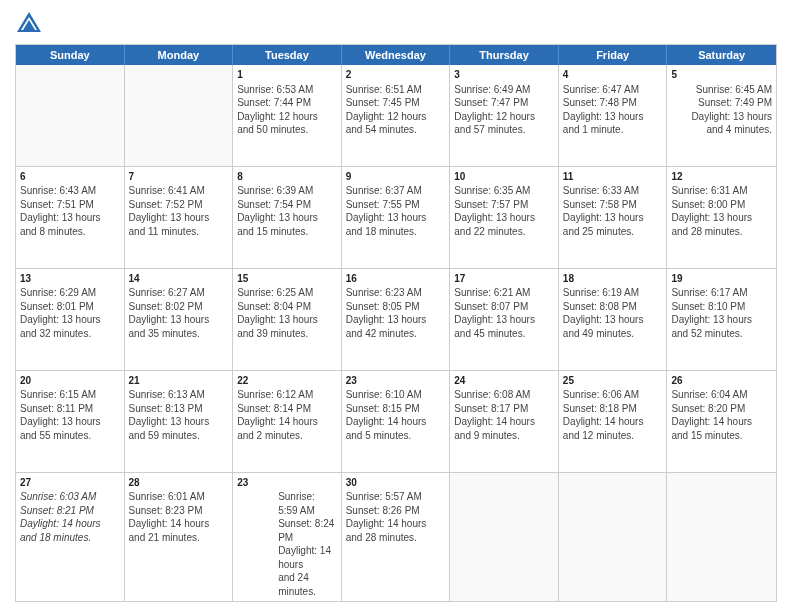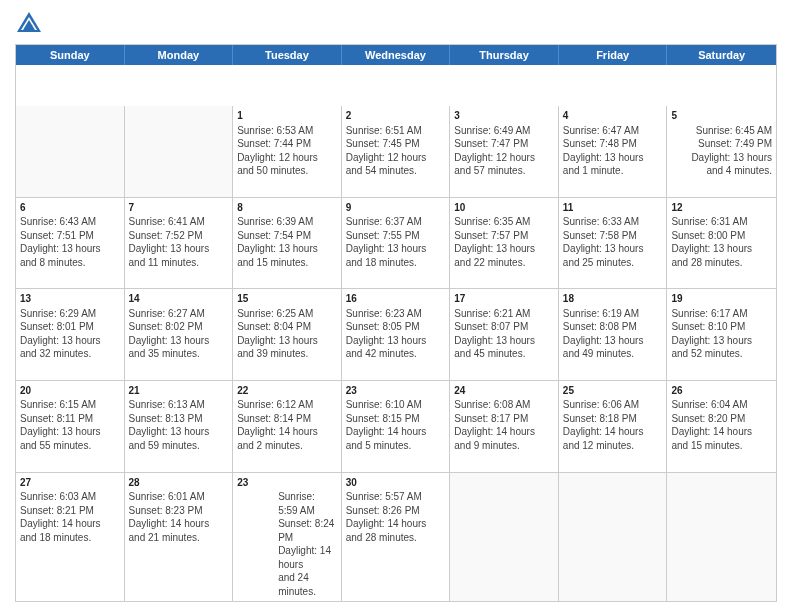--- a/index.html
+++ b/index.html
@@ -48,21 +48,20 @@
     }
     .location {
       font-size: 14px;
       color: #444;
     }
     .calendar {
       flex: 1;
       display: flex;
       flex-direction: column;
       border: 1px solid #ccc;
-      gap: 41px;
     }
     .cal-header {
       display: grid;
       grid-template-columns: repeat(7, 1fr);
       background: #2a6db5;
     }
     .cal-header-cell {
       color: #fff;
       font-size: 11px;
       font-weight: bold;
@@ -327,21 +326,21 @@
             <div class="day-num">26</div>
             <div class="cell-info" style="white-space: pre-line;">Sunrise: 6:04 AM
 Sunset: 8:20 PM
 Daylight: 14 hours
 and 15 minutes.</div>
           </div>
         </div>
         <div class="cal-row">
           <div class="cal-cell">
             <div class="day-num">27</div>
-            <div class="cell-info" style="white-space: pre-line;">Sunrise: 6:03 AM
+            <div class="cell-info" style="white-space: pre-line; font-style: italic;">Sunrise: 6:03 AM
 Sunset: 8:21 PM
 Daylight: 14 hours
 and 18 minutes.</div>
           </div>
           <div class="cal-cell">
             <div class="day-num">28</div>
             <div class="cell-info" style="white-space: pre-line;">Sunrise: 6:01 AM
 Sunset: 8:23 PM
 Daylight: 14 hours
 and 21 minutes.</div>

